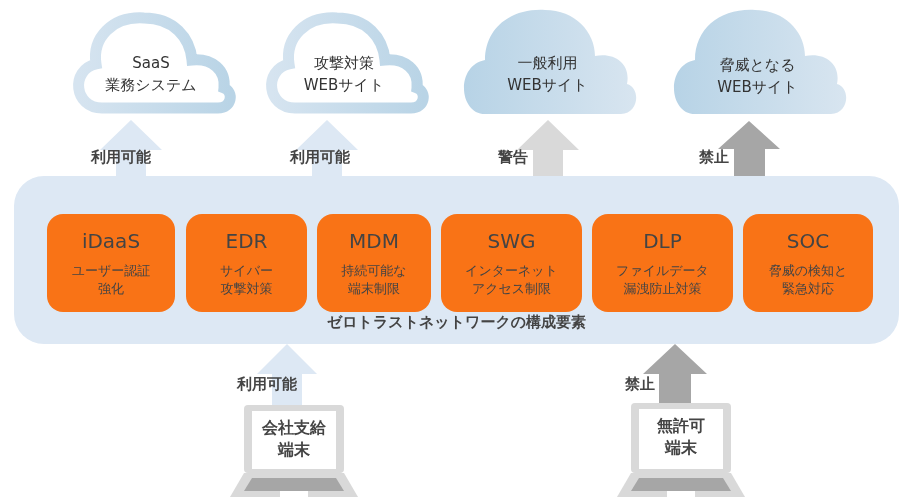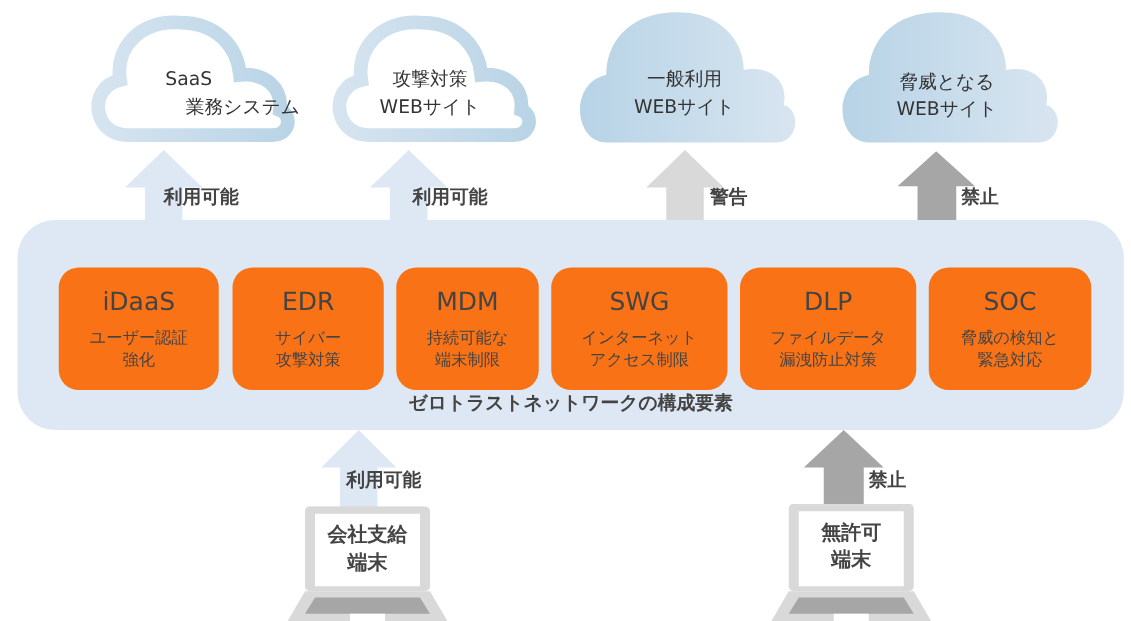--- a/index.html
+++ b/index.html
@@ -3,21 +3,21 @@
 <meta charset="utf-8">
 <style>
   html, body { margin:0; padding:0; background:#ffffff; }
   body { width:905px; height:497px; position:relative; overflow:hidden;
          font-family:"DejaVu Sans", sans-serif; color:#444; }
   .cloud { position:absolute; }
   .cloud svg { position:absolute; left:0; top:0; }
   .cloud-text { position:absolute; left:0; right:0; text-align:center;
                 font-size:15px; line-height:21px; color:#333; }
   .arrow { position:absolute; }
-  .arrow-label { position:absolute; width:100px; text-align:right;
+  .arrow-label { position:absolute; width:100px; text-align:left;
                  font-size:15px; font-weight:bold; color:#444; }
   .band { position:absolute; left:14px; top:176px; width:885px; height:168px;
           background:#dde8f4; border-radius:30px; }
   .card { position:absolute; top:214px; height:98px; background:#f97316;
           border-radius:16px; text-align:center; }
   .card-title { margin-top:14px; font-size:20px; color:#444; line-height:26px; }
   .card-desc { margin-top:8px; font-size:13px; color:#444; line-height:18px; }
   .band-caption { position:absolute; left:14px; width:885px; top:313px;
                   text-align:center; font-size:15px; font-weight:bold; color:#444; }
   .laptop { position:absolute; }
@@ -31,21 +31,21 @@
   <svg width="178" height="112" viewBox="0 0 178 112">
     <defs>
       <linearGradient id="g1" x1="0" x2="1" y1="0" y2="0">
         <stop offset="0" stop-color="#d6e4f0"></stop>
           <stop offset="1" stop-color="#b9d4e6"></stop>
       </linearGradient>
     </defs>
     <path d="M40,100 C12,100 8,62 34,56 C30,30 50,8 82,10 C112,10 128,30 130,52 C150,50 164,62 162,80 C172,84 170,100 156,100 Z" fill="#ffffff" stroke="url(#g1)" stroke-width="11"></path>
   </svg>
   <div class="cloud-text" style="top:45px;">SaaS</div>
-  <div class="cloud-text" style="top:67px;text-align:right;">業務システム</div>
+  <div class="cloud-text" style="top:67px;">業務システム</div>
 </div>
 
 <div class="cloud" style="left:255px;top:8px;width:178px;height:112px;">
   <svg width="178" height="112" viewBox="0 0 178 112">
     <path d="M40,100 C12,100 8,62 34,56 C30,30 50,8 82,10 C112,10 128,30 130,52 C150,50 164,62 162,80 C172,84 170,100 156,100 Z" fill="#ffffff" stroke="url(#g1)" stroke-width="11"></path>
   </svg>
   <div class="cloud-text" style="top:45px;">攻撃対策</div>
   <div class="cloud-text" style="top:67px;">WEBサイト</div>
 </div>
 

